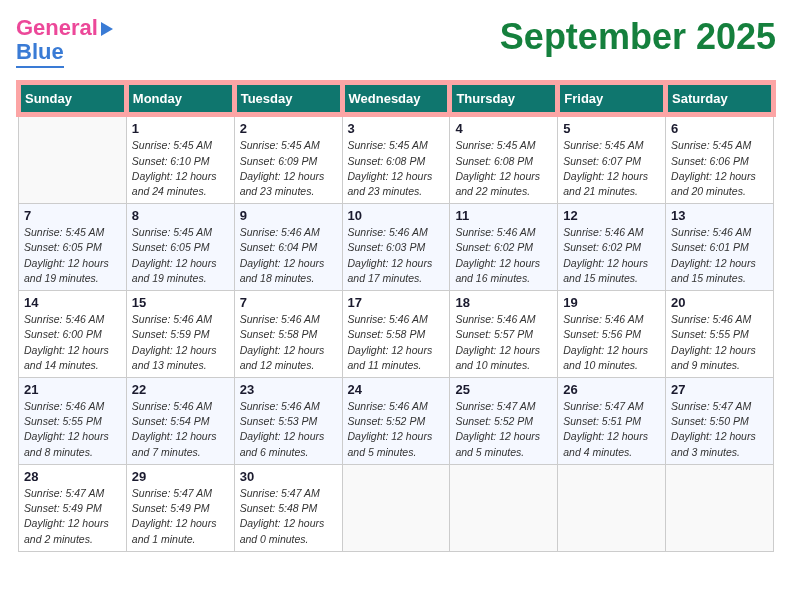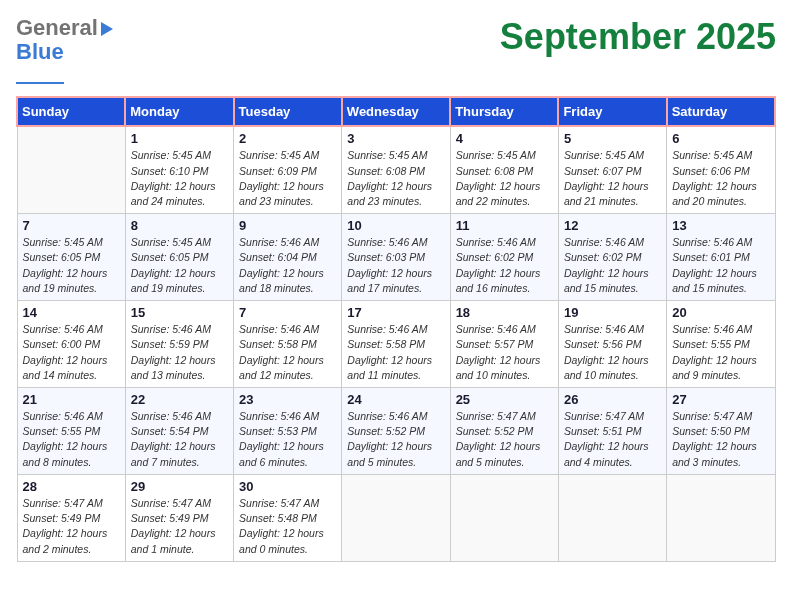--- a/index.html
+++ b/index.html
@@ -30,27 +30,27 @@
     .location-title {
       font-size: 16px;
       color: #444;
     }
     .calendar {
       width: 100%;
       border-collapse: collapse;
       font-size: 11px;
     }
     .calendar th {
-      background: #1d4ed8;
+      background: #0f766e;
       color: #fff;
       padding: 6px 4px;
       text-align: left;
       font-size: 13px;
       font-weight: bold;
-      border: 2px solid #fca5a5;
+      border: 5px solid #fca5a5;
     }
     .calendar td {
       vertical-align: top;
       border: 1px solid #ccc;
       padding: 4px 5px;
       width: 108px;
       min-height: 80px;
       background: #fff;
     }
     .calendar tr:nth-child(even) td { background: #f5f8ff; }
@@ -70,24 +70,24 @@
     }
     .empty-cell { background: #f9f9f9 !important; }
   </style>
 </head>
 <body>
 
 <div class="header">
   <div class="logo">
     <div style="display:flex;align-items:center;">
       <div style="font-size:22px;font-weight:bold;color:#1a1a2e;line-height:1.1;">
-        <span style="color:#737373;">General</span><span style="display:inline-block;width:0;height:0;border-top:7px solid transparent;border-bottom:7px solid transparent;border-left:12px solid #3a7bd5;margin-left:3px;margin-bottom:-1px;"></span>
+        <span style="color:#ec4899;">General</span><span style="display:inline-block;width:0;height:0;border-top:7px solid transparent;border-bottom:7px solid transparent;border-left:12px solid #3a7bd5;margin-left:3px;margin-bottom:-1px;"></span>
       </div>
     </div>
-    <div style="font-size:22px;font-weight:bold;color:#3a7bd5;line-height:1.1;border-bottom:2px solid #3a7bd5;padding-bottom:18px;">Blue</div>
+    <div style="font-size:22px;font-weight:bold;color:#3a7bd5;line-height:1.1;border-bottom:2px solid #3a7bd5;padding-bottom:2px;">Blue</div>
   </div>
   <div class="title-block">
     <div class="month-title">September 2025</div>
   </div>
 </div>
 
 <table class="calendar">
   <thead>
     <tr id="header-row">
         <th>Sunday</th>

